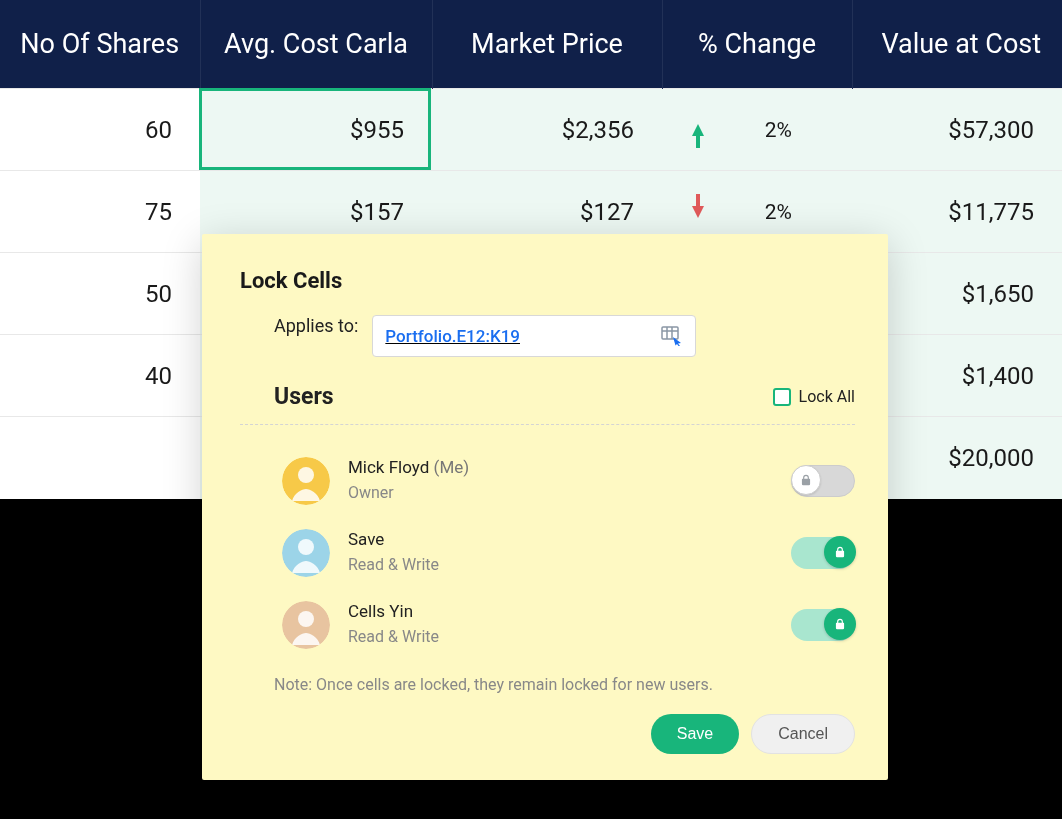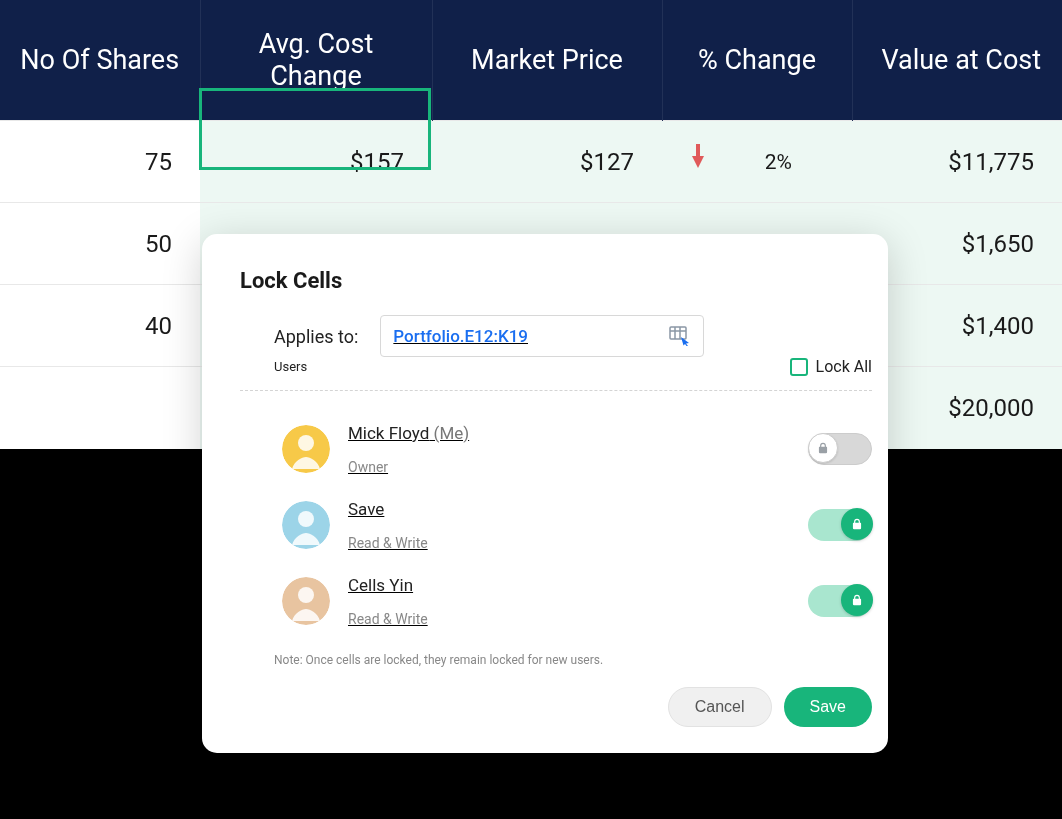--- a/index.html
+++ b/index.html
@@ -82,35 +82,36 @@
     pointer-events:none;
     left:199px; top:88px;
     width:232px; height:82px;
   }
 
   
   .dialog {
     position:absolute;
     left:202px; top:234px;
     width:686px;
-    background:#ffffff;
-    border-radius:15px;
+    background:#fef9c3;
+    border-radius:2px;
     box-shadow: 0 8px 40px rgba(0,0,0,0.18);
-    padding: 34px 16px 26px 38px;
+    padding: 34px 33px 26px 38px;
   }
   .dialog-title {
     font-size:22px;
     font-weight:700;
     color:#1a1a1a;
     margin-bottom:22px;
   }
   .applies-row {
     display:flex;
-    align-items:center;
-    gap:22px;
+    align-items:flex-start;
+    margin-bottom:26px;
+    gap:14px;
     padding-left:34px;
   }
   .applies-label {
     font-size:18px;
     color:#222;
   }
   .range-input {
     display:flex;
     align-items:center;
     justify-content:space-between;
@@ -127,22 +128,22 @@
     font-weight:500;
   }
   .range-icon svg { display:block; }
   .users-header {
     display:flex;
     align-items:center;
     justify-content:space-between;
     margin-bottom:14px;
   }
   .users-title {
-    font-size:13px;
-    font-weight:400;
+    font-size:23px;
+    font-weight:700;
     color:#222;
     padding-left:34px;
   }
   .lockall {
     display:flex;
     align-items:flex-end;
     gap:8px;
     font-size:16px;
     color:#222;
     cursor:pointer;
@@ -157,31 +158,31 @@
     border:none;
     border-top:1px dashed #d4d4d4;
     margin-bottom:20px;
   }
   .user-row {
     display:flex;
     align-items:center;
     justify-content:space-between;
     padding:12px 0 12px 42px;
   }
-  .user-left { display:flex; align-items:center; gap:18px;text-decoration:underline; }
+  .user-left { display:flex; align-items:flex-start; gap:18px; }
   .avatar {
     width:48px; height:48px;
     border-radius:50%;
     display:flex; align-items:center; justify-content:center;
     overflow:hidden;
   }
   .avatar svg { width:100%; height:100%; }
   .user-name { font-size:17px; color:#222; }
   .user-me { color:#777; }
-  .user-role { font-size:14px; color:#888; margin-top:16px; }
+  .user-role { font-size:16px; color:#888; margin-top:6px; }
   .toggle {
     width:64px; height:32px;
     border-radius:16px;
     position:relative;
     cursor:pointer;
   }
   .toggle-off {
     background:#d8d8d8;
     border:1px solid #ccc;
   }
@@ -202,21 +203,21 @@
     width:32px; height:32px;
     border-radius:50%;
     background:#18b57b;
     position:absolute;
     right:-1px; top:-1px;
     display:flex; align-items:center; justify-content:center;
     box-shadow:0 1px 3px rgba(0,0,0,0.18);
   }
   .knob svg { width:14px; height:14px; }
   .note {
-    font-size:12px;
+    font-size:16px;
     color:#888;
     margin-top:14px;
     margin-bottom:20px;
     padding-left:34px;
   }
   .actions {
     display:flex;
     justify-content:flex-end;
     gap:12px;
   }
@@ -231,27 +232,34 @@
   .btn-secondary { background:#f0f0f0; color:#555; border:1px solid #e2e2e2; }
   .col-1{width:200px}.col-2{width:232px}.col-3{width:230px}.col-4{width:190px}.col-5{width:210px}
 </style>
 </head>
 <body>
 
 <table class="table">
   <thead>
     <tr>
       <th class="col-1">No Of Shares</th>
-      <th class="col-2">Avg. Cost Change</th>
+      <th class="col-2">Avg. Cost Carla</th>
       <th class="col-3">Market Price</th>
       <th class="col-4">% Change</th>
       <th class="col-5">Value at Cost</th>
     </tr>
   </thead>
   <tbody id="tbody">
+      <tr>
+        <td>60</td>
+        <td>$955</td>
+        <td>$2,356</td>
+        <td class="change-cell"><span class="arrow arrow-up"></span><span>2%</span></td>
+        <td>$57,300</td>
+      </tr>
       <tr>
         <td>75</td>
         <td>$157</td>
         <td>$127</td>
         <td class="change-cell"><span class="arrow arrow-down"></span><span>2%</span></td>
         <td>$11,775</td>
       </tr>
       <tr>
         <td>50</td>
         <td></td>
@@ -371,16 +379,16 @@
               <path fill="#fff" d="M17 10V8a5 5 0 10-10 0v2H6a1 1 0 00-1 1v8a2 2 0 002 2h10a2 2 0 002-2v-8a1 1 0 00-1-1h-1zm-8-2a3 3 0 116 0v2H9V8z"></path>
             </svg>
           </div>
         </div>
       </div>
     </div>
 
   <div class="note">Note: Once cells are locked, they remain locked for new users.</div>
 
   <div class="actions">
+    <button class="btn btn-primary">Save</button>
     <button class="btn btn-secondary">Cancel</button>
-    <button class="btn btn-primary">Save</button>
   </div>
 </div>
 
 </body></html>

